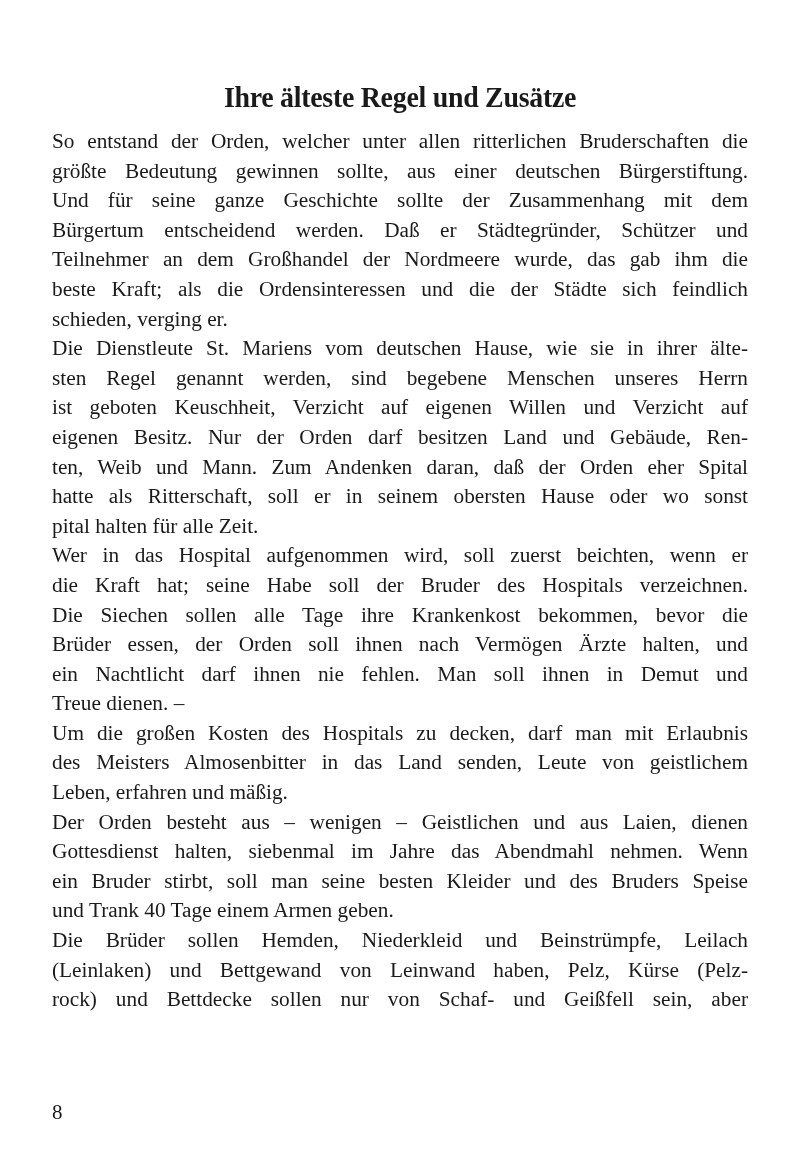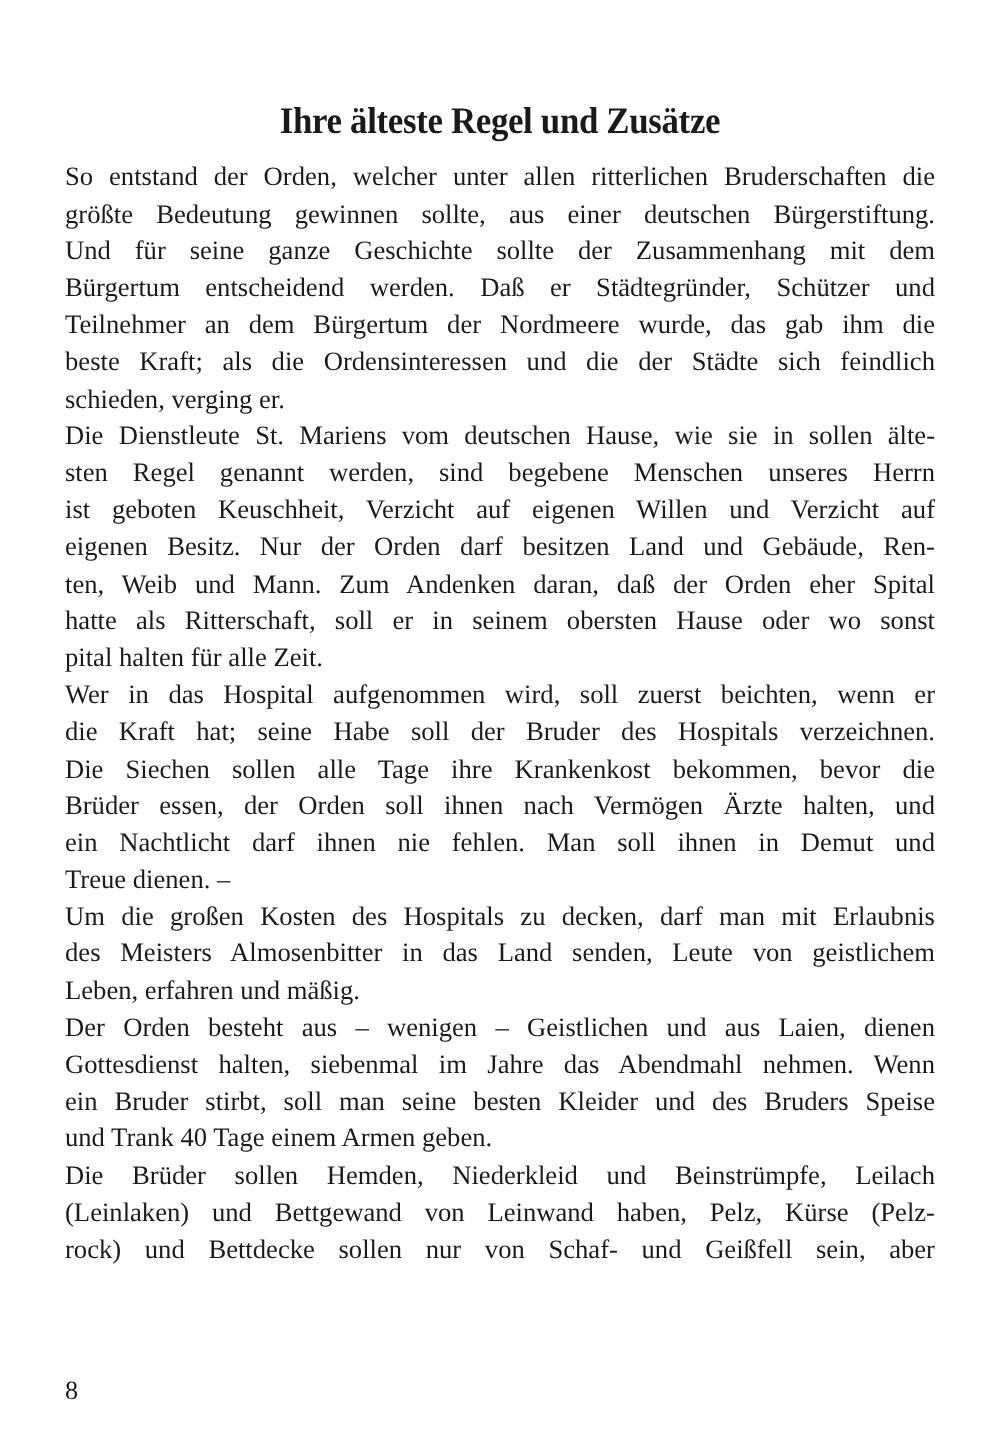--- a/index.html
+++ b/index.html
@@ -30,26 +30,26 @@
 <body>
 
 <h1 class="title">Ihre älteste Regel und Zusätze</h1>
 
 <div class="body-text" id="body-text">
     <div>
       <span class="line">So entstand der Orden, welcher unter allen ritterlichen Bruderschaften die</span>
       <span class="line">größte Bedeutung gewinnen sollte, aus einer deutschen Bürgerstiftung.</span>
       <span class="line">Und für seine ganze Geschichte sollte der Zusammenhang mit dem</span>
       <span class="line">Bürgertum entscheidend werden. Daß er Städtegründer, Schützer und</span>
-      <span class="line">Teilnehmer an dem Bürgertum der Nordmeere wurde, das gab ihm die</span>
+      <span class="line">Teilnehmer an dem Großhandel der Nordmeere wurde, das gab ihm die</span>
       <span class="line">beste Kraft; als die Ordensinteressen und die der Städte sich feindlich</span>
       <span class="line last">schieden, verging er.</span>
     </div>
     <div>
-      <span class="line">Die Dienstleute St. Mariens vom deutschen Hause, wie sie in sollen älte-</span>
+      <span class="line">Die Dienstleute St. Mariens vom deutschen Hause, wie sie in ihrer älte-</span>
       <span class="line">sten Regel genannt werden, sind begebene Menschen unseres Herrn</span>
       <span class="line">ist geboten Keuschheit, Verzicht auf eigenen Willen und Verzicht auf</span>
       <span class="line">eigenen Besitz. Nur der Orden darf besitzen Land und Gebäude, Ren-</span>
       <span class="line">ten, Weib und Mann. Zum Andenken daran, daß der Orden eher Spital</span>
       <span class="line">hatte als Ritterschaft, soll er in seinem obersten Hause oder wo sonst</span>
       <span class="line last">pital halten für alle Zeit.</span>
     </div>
     <div>
       <span class="line">Wer in das Hospital aufgenommen wird, soll zuerst beichten, wenn er</span>
       <span class="line">die Kraft hat; seine Habe soll der Bruder des Hospitals verzeichnen.</span>

